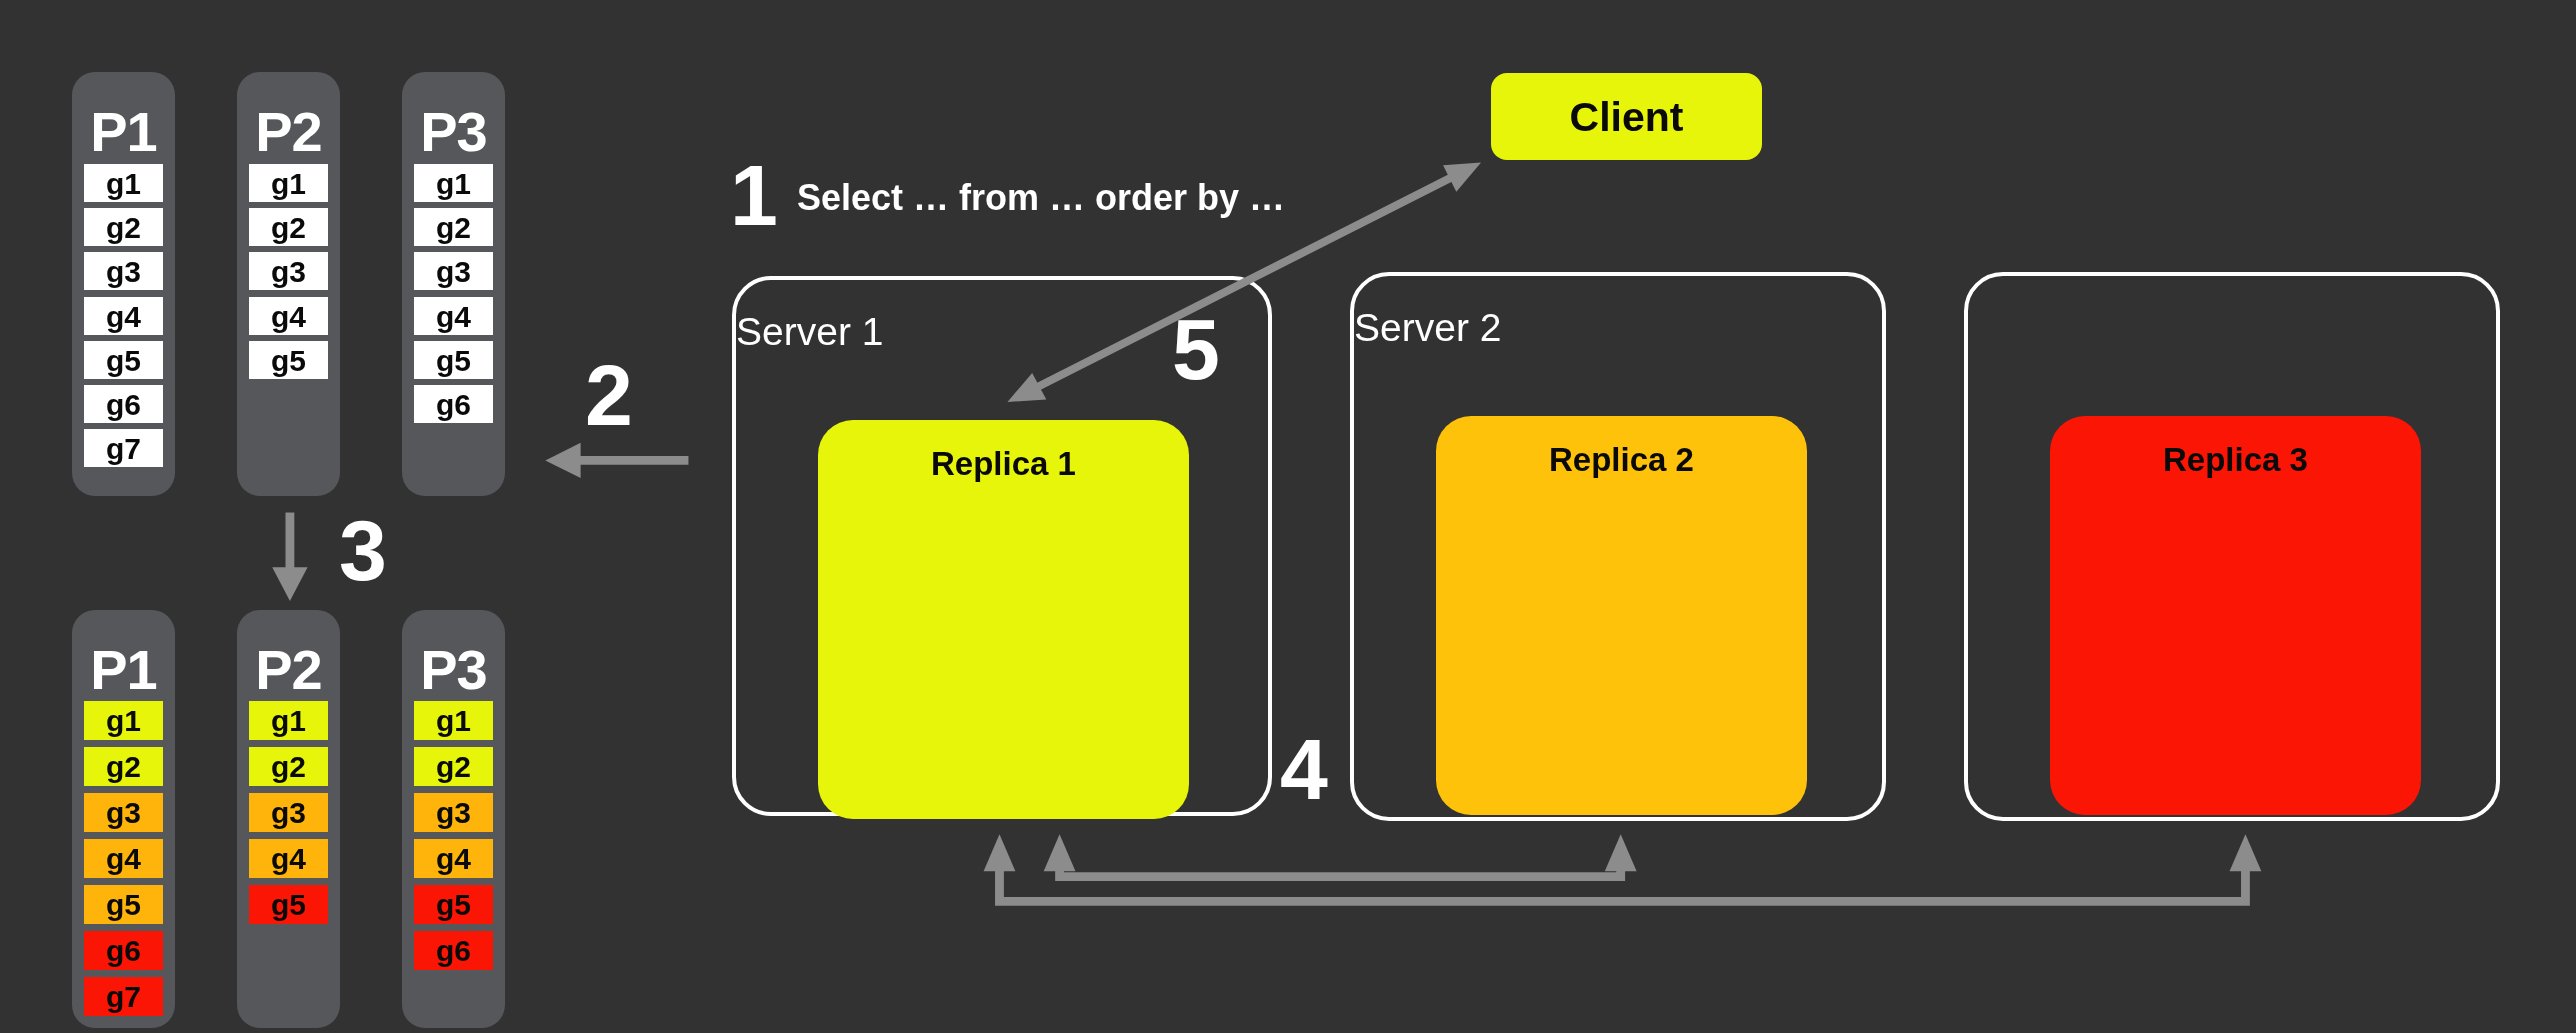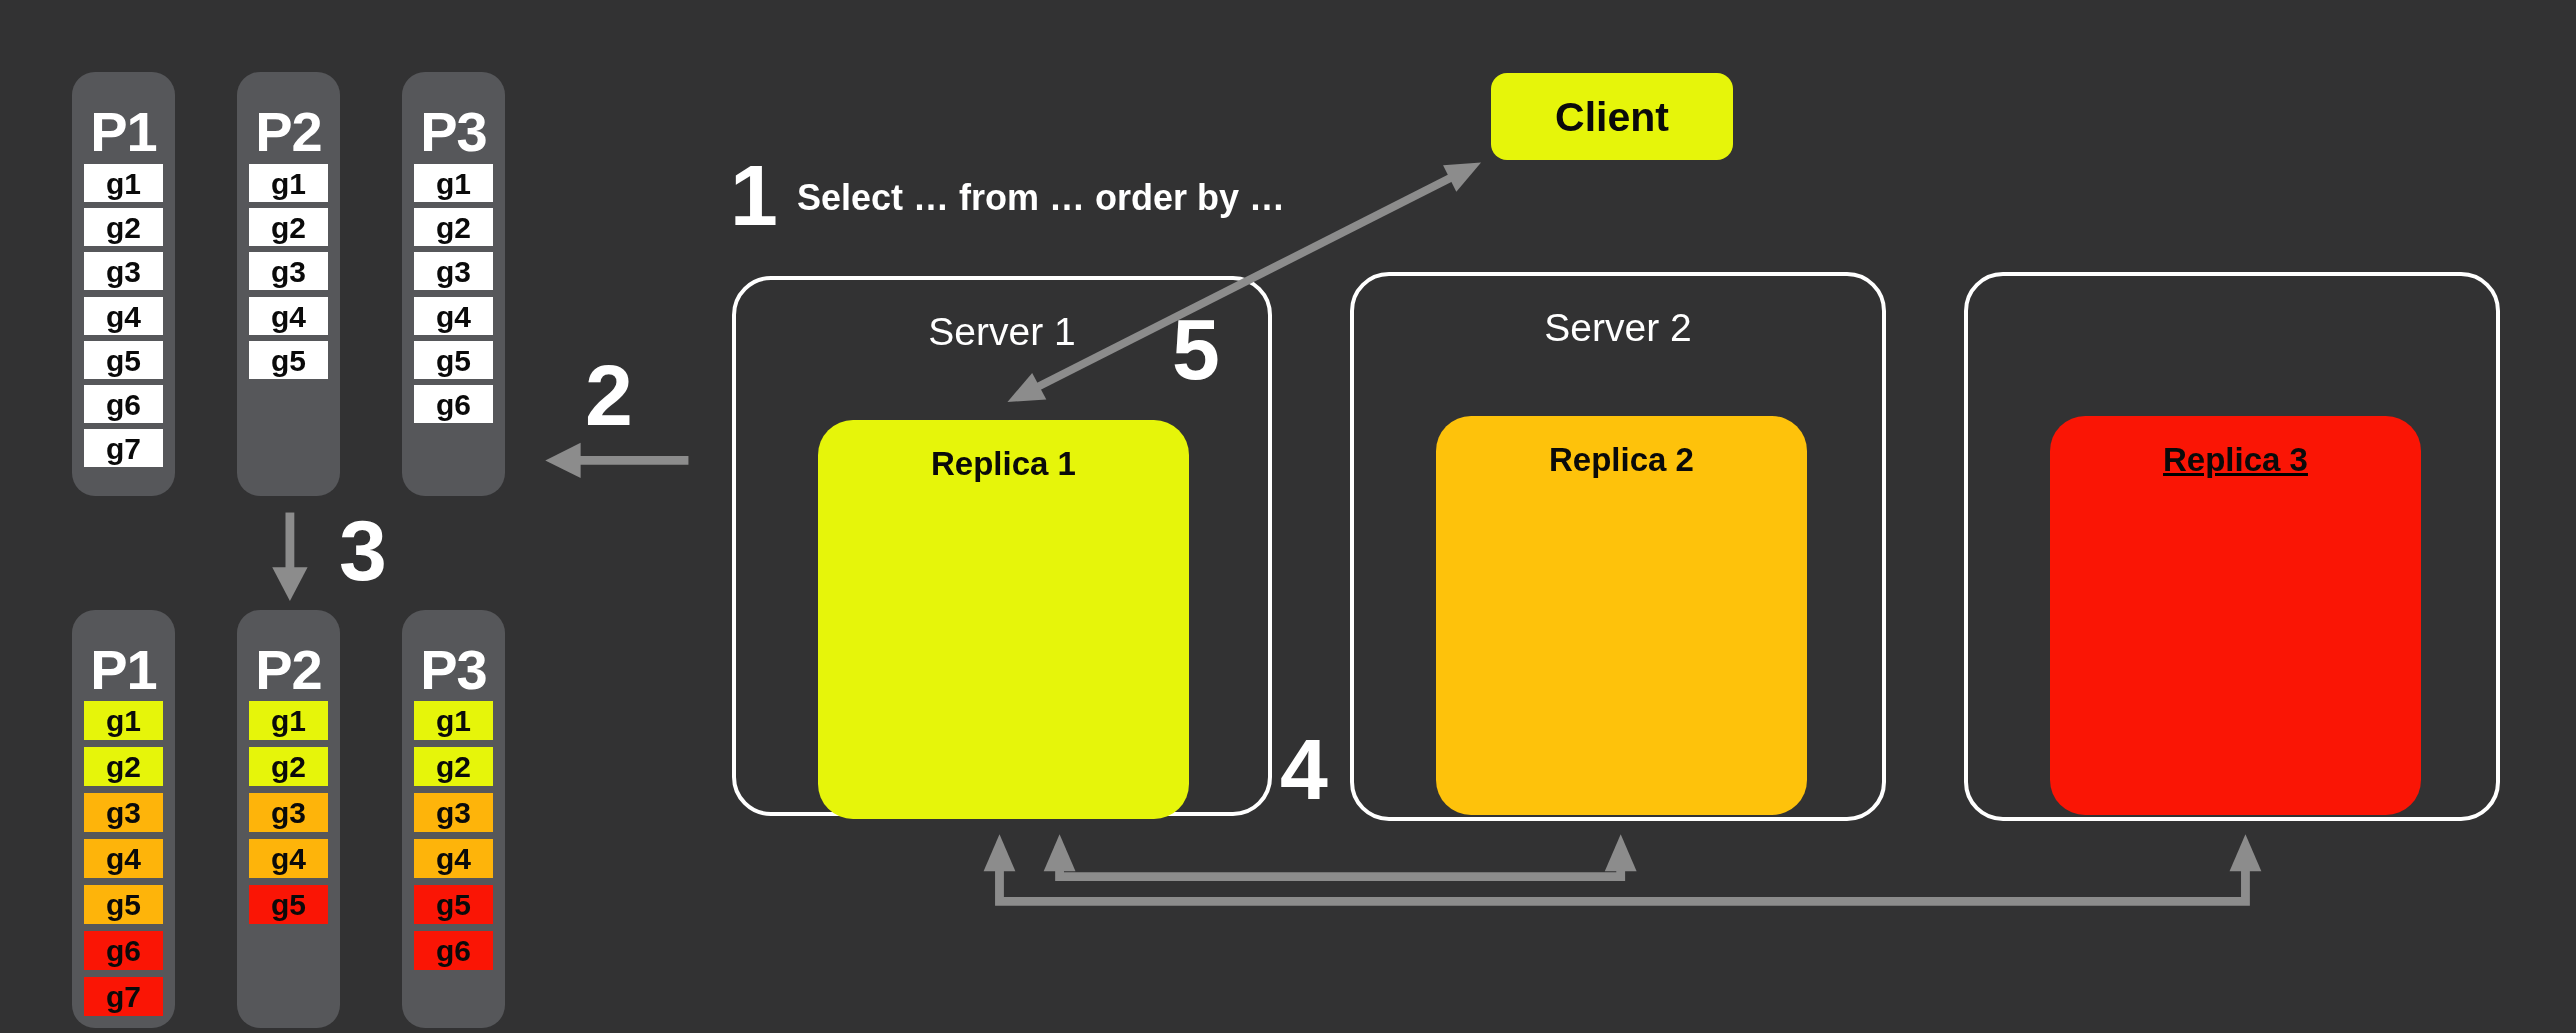--- a/index.html
+++ b/index.html
@@ -18,26 +18,26 @@
   .pcol.top  .cells{top:92px;gap:6.2px;}
   .pcol.bottom .cells{top:91px;gap:7px;}
   .cell{height:38px;line-height:39px;text-align:center;font-size:30px;font-weight:700;color:#0a0a0a;}
   .pcol.bottom .cell{height:39px;line-height:40px;}
 
   
   .server{position:absolute;border:4.4px solid #ffffff;border-radius:39px;}
   .server.s1{left:732px;top:276px;width:532px;height:532px;}
   .server.s2{left:1350px;top:272px;width:528px;height:541px;}
   .server.s3{left:1964px;top:272px;width:528px;height:541px;}
-  .server-title{text-align:center;margin-top:30px;font-size:39px;font-weight:400;color:#ffffff;letter-spacing:0px;}
+  .server-title{text-align:left;margin-top:30px;font-size:39px;font-weight:400;color:#ffffff;letter-spacing:0px;}
   .replica{position:absolute;left:82px;top:140px;width:371px;height:399px;border-radius:35px;}
   .replica-label{text-align:center;padding-top:25px;font-size:33px;font-weight:700;color:#0a0a0a;}
 
   
-  .client{position:absolute;left:1491px;top:73px;width:242px;height:87px;border-radius:16px;
+  .client{position:absolute;left:1491px;top:73px;width:271px;height:87px;border-radius:16px;
           text-align:center;line-height:89px;font-size:41px;font-weight:700;color:#0a0a0a;}
 
   
   .stepnum{position:absolute;font-size:86px;font-weight:700;color:#ffffff;line-height:1.0;}
   .stepnum.n1{left:730px;top:152px;}
   .stepnum.n2{left:585px;top:352px;}
   .stepnum.n3{left:339px;top:507px;}
   .stepnum.n4{left:1280px;top:726px;}
   .stepnum.n5{left:1172px;top:306px;}
   .query{position:absolute;left:797px;top:177px;font-size:36px;font-weight:700;color:#ffffff;letter-spacing:0px;}
@@ -132,21 +132,21 @@
   </div>
 
   <div class="server s2">
     <div class="server-title">Server 2</div>
     <div class="replica" style="background: rgb(254, 194, 11);">
       <div class="replica-label">Replica 2</div>
     </div>
   </div>
 
   <div class="server s3">
-    <div class="replica" style="background: rgb(250, 21, 5); text-decoration: underline;">
+    <div class="replica" style="background: rgb(250, 21, 5);">
       <div class="replica-label">Replica 3</div>
     </div>
   </div>
 
   <div class="client" style="background: rgb(230, 245, 10);">Client</div>
 
   <div class="stepnum n1">1</div>
   <div class="query">Select … from … order by …</div>
   <div class="stepnum n2">2</div>
   <div class="stepnum n3">3</div>

